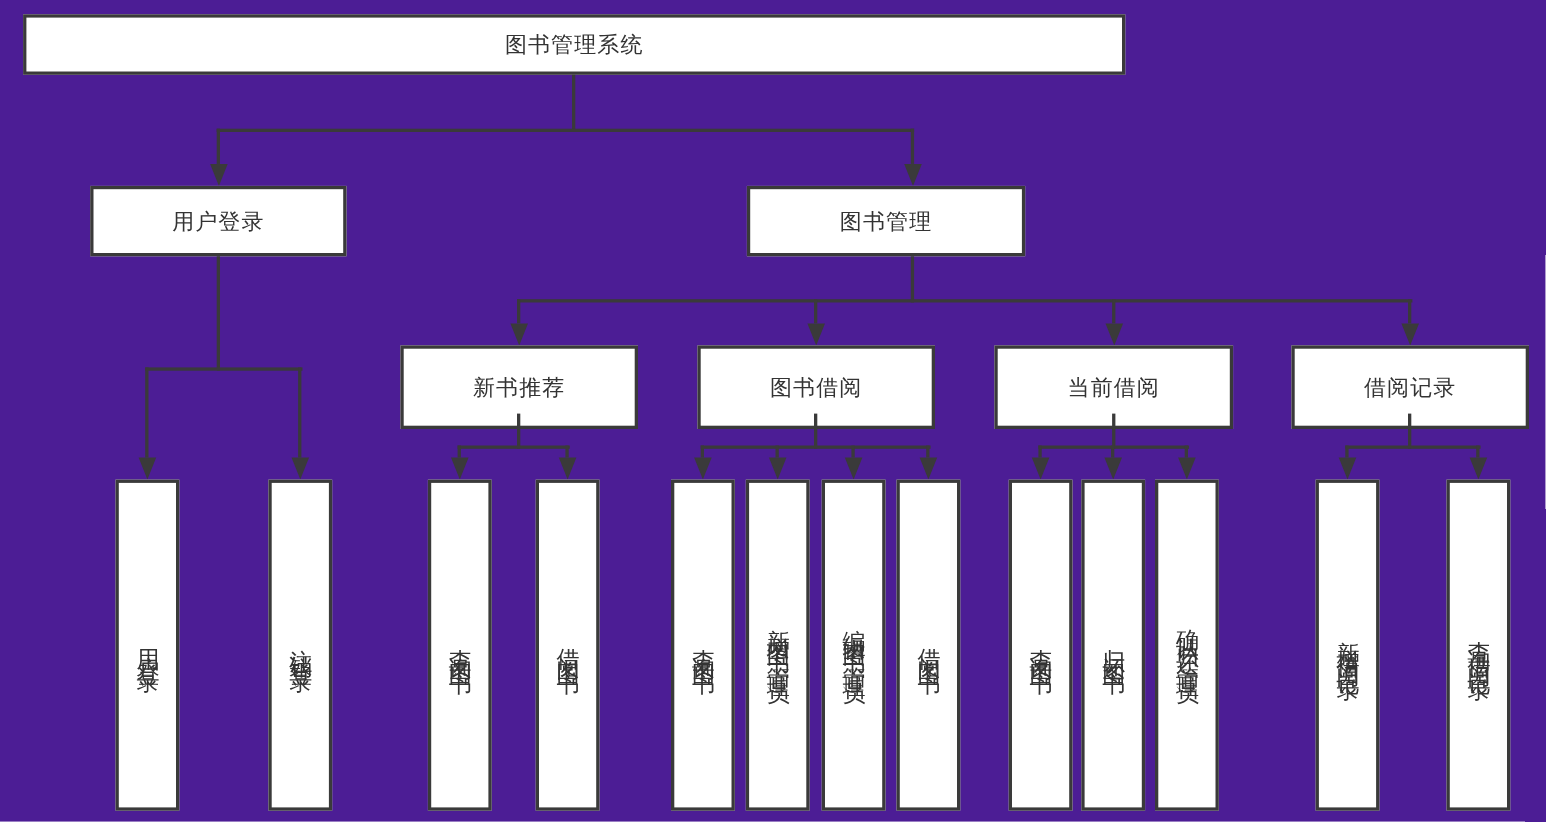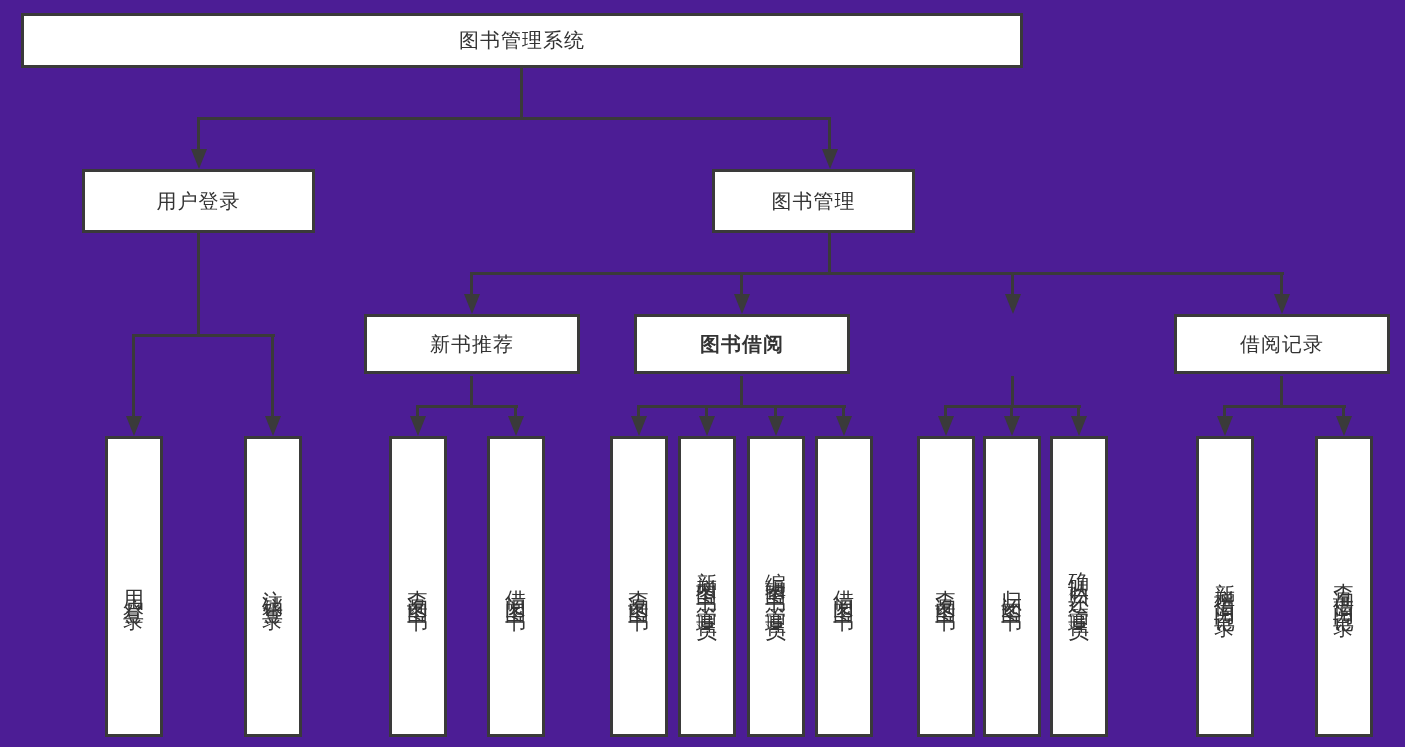--- a/index.html
+++ b/index.html
@@ -20,21 +20,21 @@
     background: #ffffff;
     display: flex;
     align-items: center;
     justify-content: center;
     font-size: 20px;
     letter-spacing: 1px;
     color: #333333;
   }
   .root  { left: 21px;  top: 13px;  width: 1002px; height: 55px; }
   .lvl1  { top: 169px; height: 64px; }
-  .lvl2  { top: 314px; height: 60px; }
+  .lvl2  { top: 314px; height: 76px; }
   
   .vbox {
     position: absolute;
     box-sizing: border-box;
     border: 3px solid #3a3a3a;
     background: #ffffff;
     top: 436px;
     width: 58px;
     height: 301px;
     display: flex;
@@ -87,41 +87,44 @@
   </div>
 
   <div class="vline" style="left:520px; top:68px; height:52px;"></div>
   <div class="hline" style="left:197px; top:117px; width:634px;"></div>
   <div class="arrow" style="left:197px; top:117px; height:32px;"></div>
   <div class="arrow" style="left:828px; top:117px; height:32px;"></div>
 
   <div class="box lvl1" style="left:82px; width:233px;">
     <span>用户登录</span>
   </div>
-  <div class="box lvl1" style="left:712px; width:203px;">
+  <div class="box lvl1" style="left:679px; width:253px;">
     <span>图书管理</span>
   </div>
 
   <div class="vline" style="left:197px; top:233px; height:104px;"></div>
   <div class="hline" style="left:132px; top:334px; width:143px;"></div>
   <div class="arrow" style="left:132px; top:334px; height:82px;"></div>
   <div class="arrow" style="left:271px; top:334px; height:82px;"></div>
 
   <div class="vline" style="left:828px; top:233px; height:42px;"></div>
   <div class="hline" style="left:470px; top:272px; width:814px;"></div>
   <div class="arrow" style="left:470px; top:272px; height:22px;"></div>
   <div class="arrow" style="left:740px; top:272px; height:22px;"></div>
   <div class="arrow" style="left:1011px; top:272px; height:22px;"></div>
   <div class="arrow" style="left:1280px; top:272px; height:22px;"></div>
 
   <div class="box lvl2" style="left:364px; width:216px;">
     <span>新书推荐</span>
   </div>
-  <div class="box lvl2" style="left:634px; width:216px;font-weight:bold;">
+  <div class="box lvl2" style="left:634px; width:216px;">
     <span>图书借阅</span>
+  </div>
+  <div class="box lvl2" style="left:904px; width:217px;">
+    <span>当前借阅</span>
   </div>
   <div class="box lvl2" style="left:1174px; width:216px;font-family:Liberation Serif, serif;">
     <span>借阅记录</span>
   </div>
 
   <div class="vline" style="left:470px; top:376px; height:32px;"></div>
   <div class="hline" style="left:416px; top:405px; width:102px;"></div>
   <div class="arrow" style="left:416px; top:405px; height:11px;"></div>
   <div class="arrow" style="left:514px; top:405px; height:11px;"></div>
 

